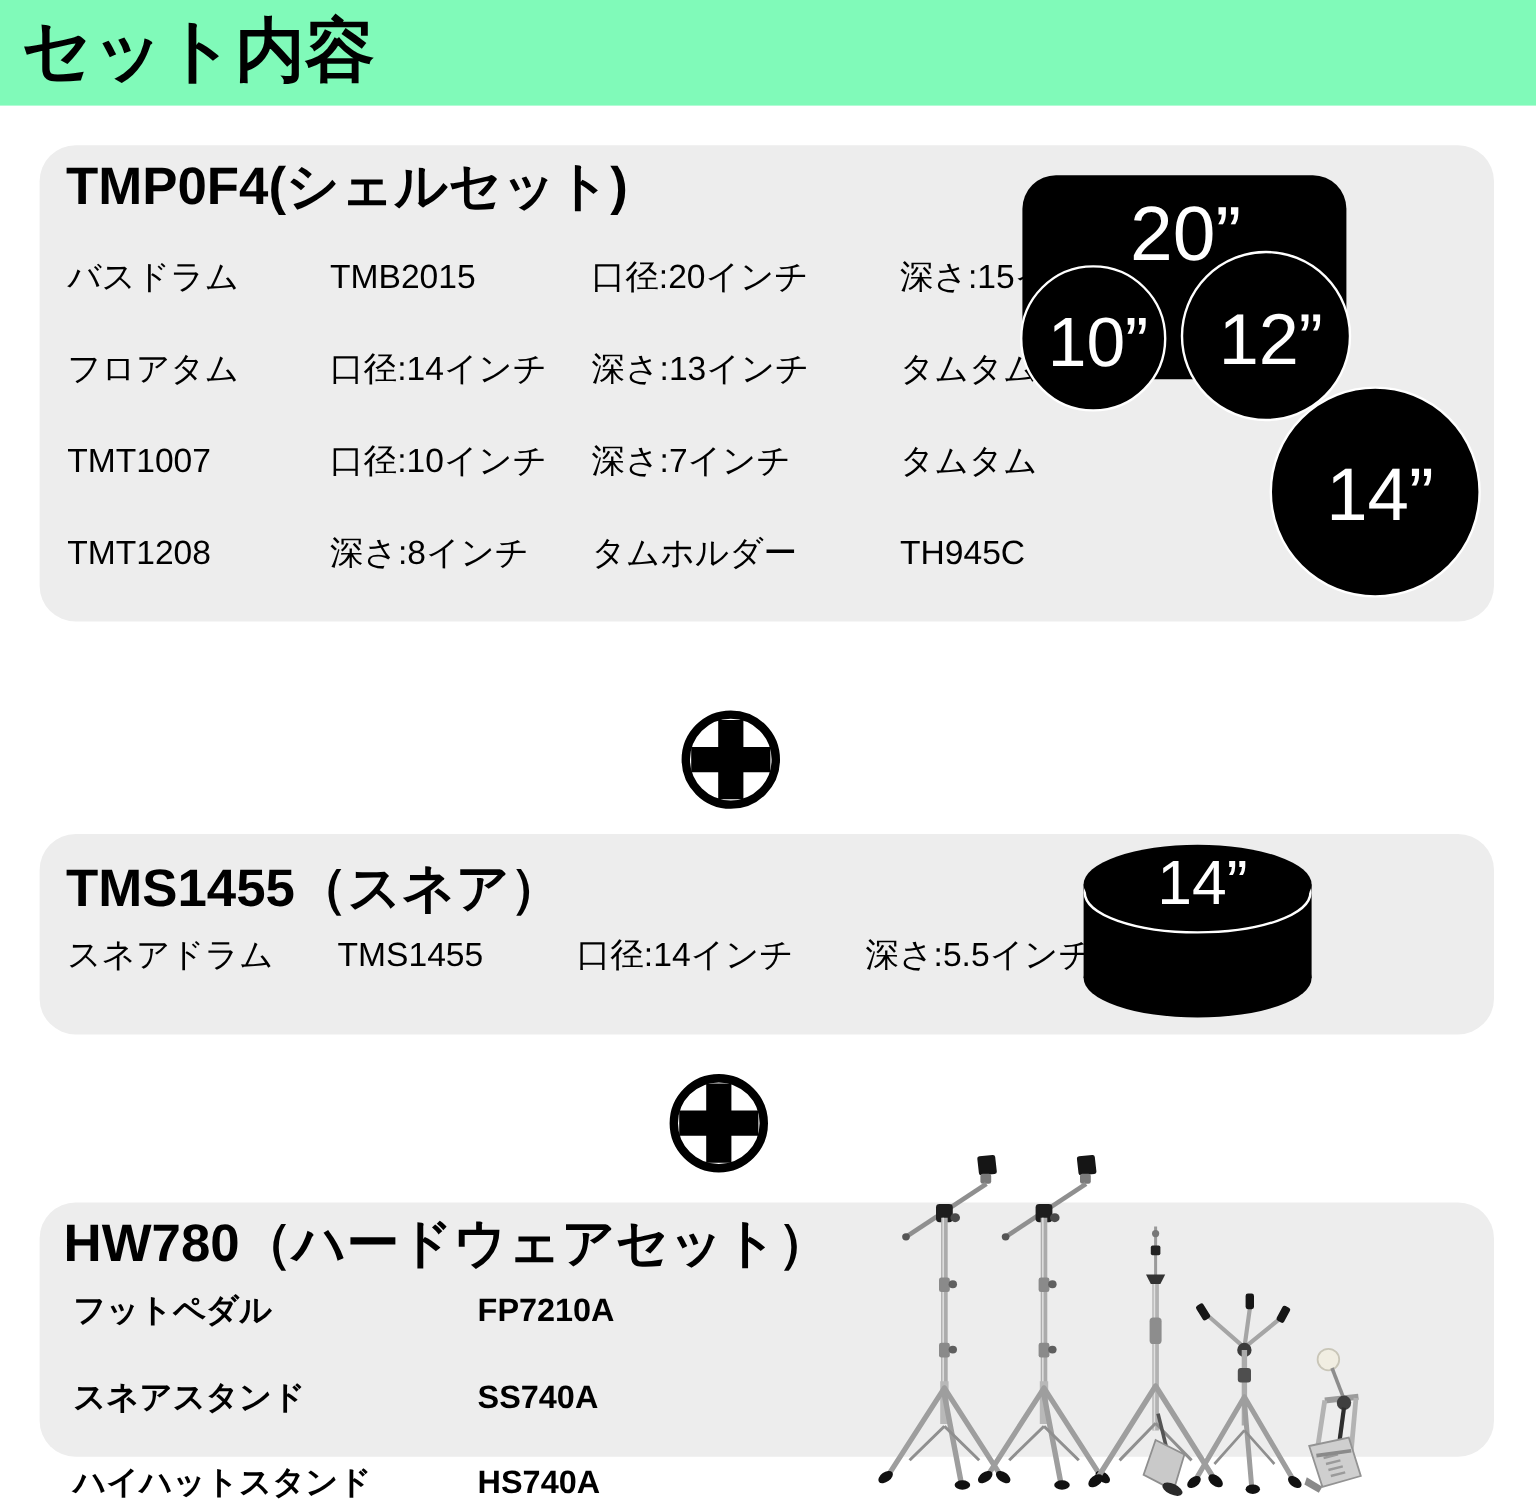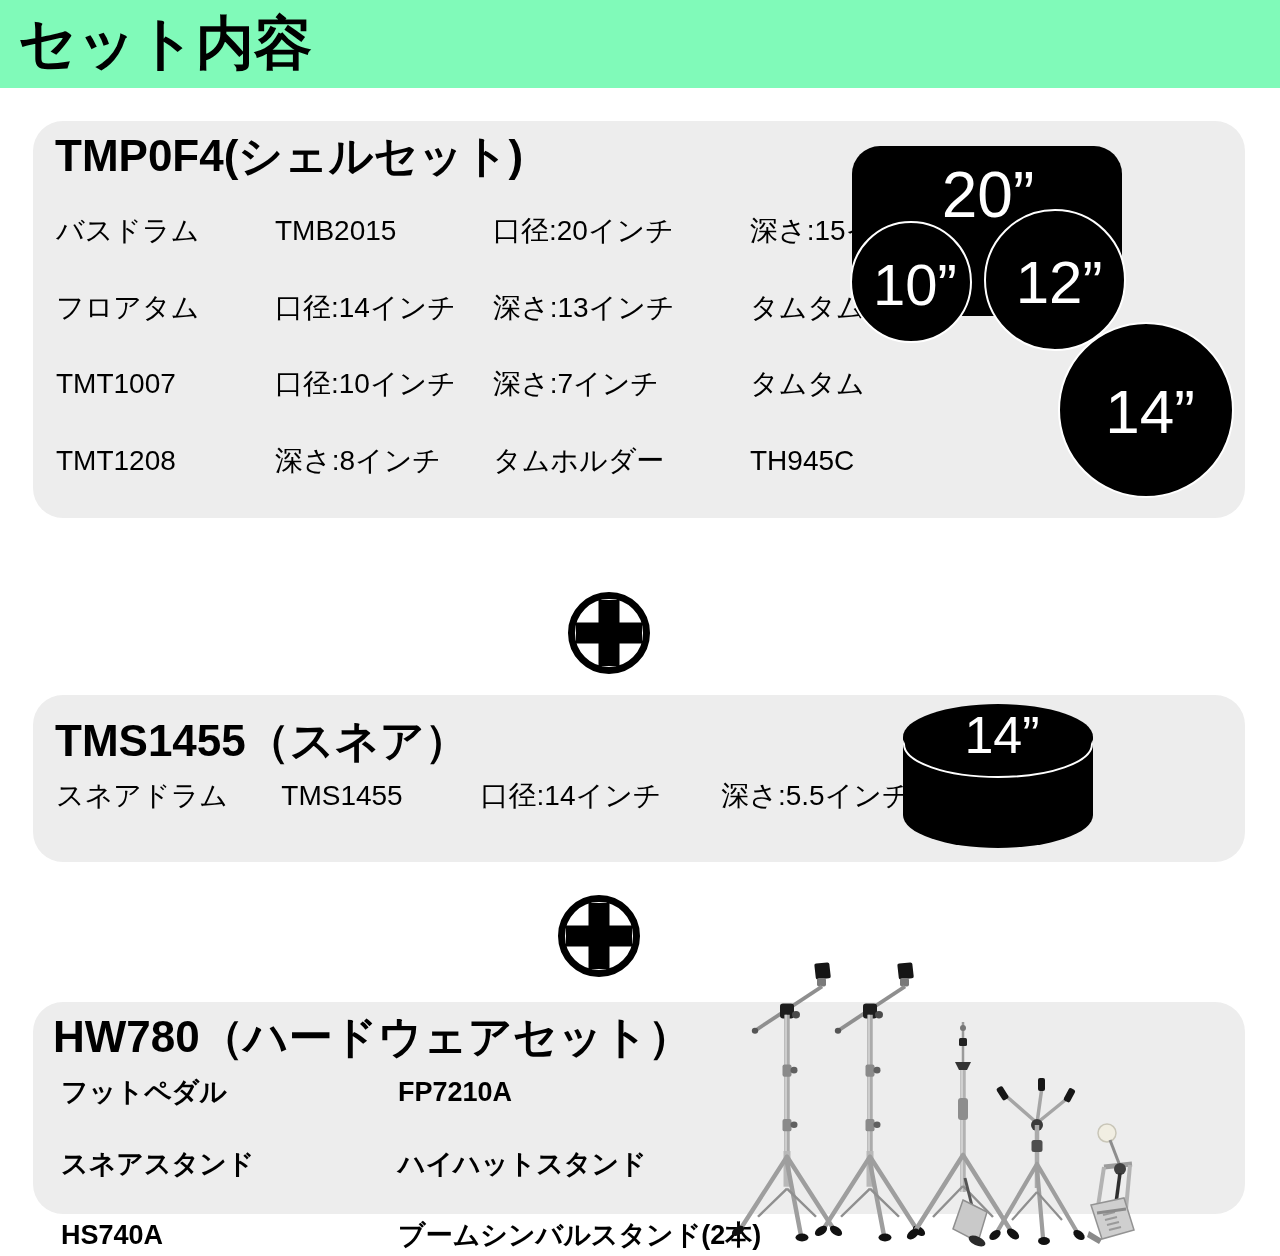--- a/index.html
+++ b/index.html
@@ -99,20 +99,21 @@
     <circle cx="50" cy="50" r="37.5" fill="#fff" stroke="#000" stroke-width="7"></circle>
     <path d="M50 17 V83 M17 50 H83" stroke="#000" stroke-width="21" fill="none"></path>
   </svg>
 
   <div class="card" id="card-hw">
     <div class="card-title">HW780（ハードウェアセット）</div>
     <div class="spec-grid" id="hw-table">
       <div>フットペダル</div>
       <div>FP7210A</div>
       <div>スネアスタンド</div>
+      <div>SS740A</div>
       <div>ハイハットスタンド</div>
       <div>HS740A</div>
       <div>ブームシンバルスタンド(2本)</div>
     </div>
   </div>
 
   <svg class="gfx" id="hw-photo" width="545" height="310" viewBox="0 0 545 310">
     <defs>
       <g id="boomstand">
         <rect x="28" y="0" width="15" height="17" rx="2" fill="#151515" transform="rotate(-6 35 8)"></rect>

